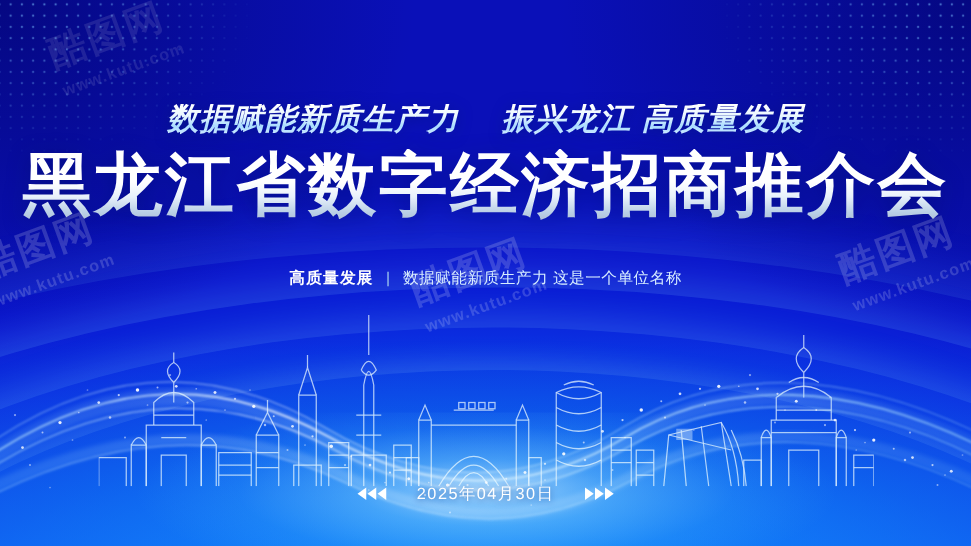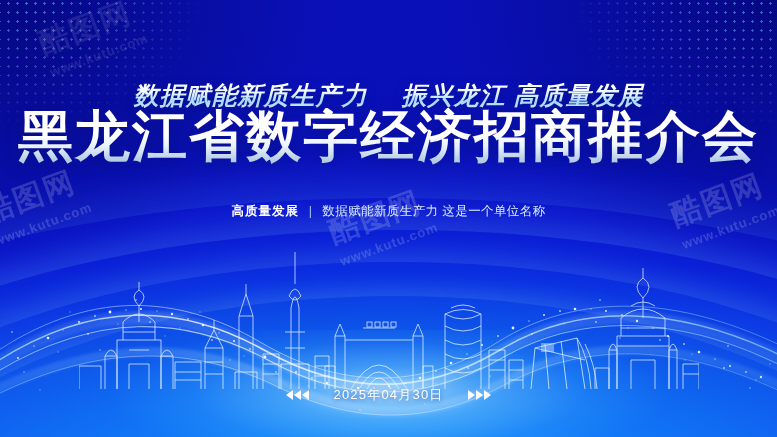--- a/index.html
+++ b/index.html
@@ -99,20 +99,21 @@
     -webkit-background-clip:text;
     background-clip:text;
     color:transparent;
     -webkit-text-fill-color:transparent;
     filter:drop-shadow(0 2px 5px rgba(0,20,120,.55));
     white-space:nowrap;
   }
   .subtitle .gap { display:inline-block; width:18px; }
 
   .title {
+    margin-top:11px;
     font-size:55px;
     font-weight:bold;
     letter-spacing:2px;
     line-height:1.05;
     background:linear-gradient(to bottom, #ffffff 0%, #ffffff 46%, #e8f1fb 66%, #b9cfe6 88%, #aebfd6 100%);
     -webkit-background-clip:text;
     background-clip:text;
     color:transparent;
     -webkit-text-fill-color:transparent;
     filter:drop-shadow(0 3px 9px rgba(0,15,100,.45));

